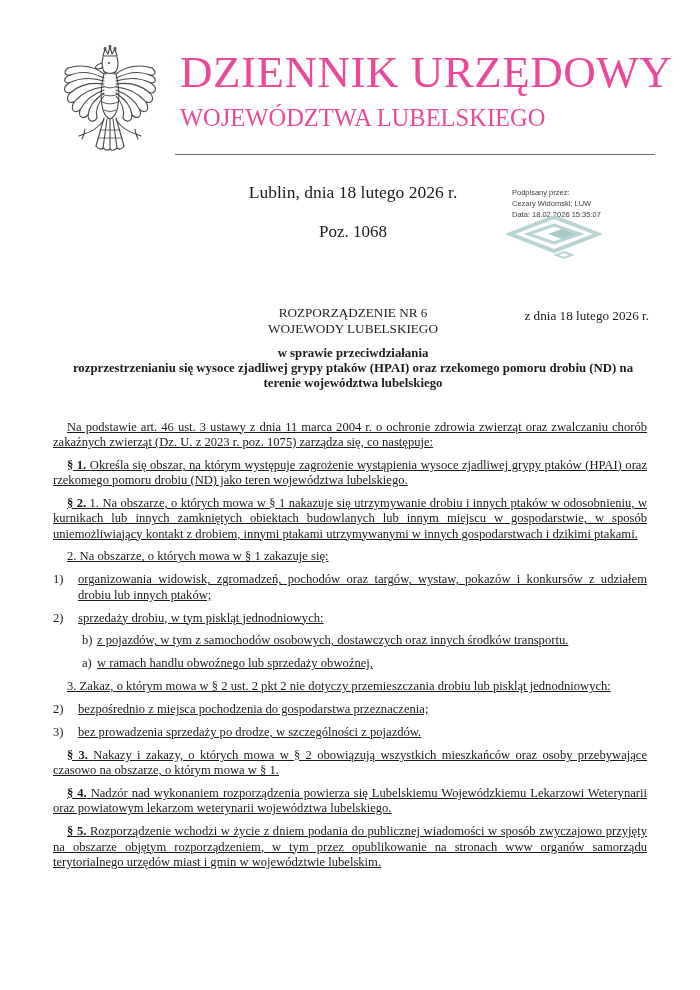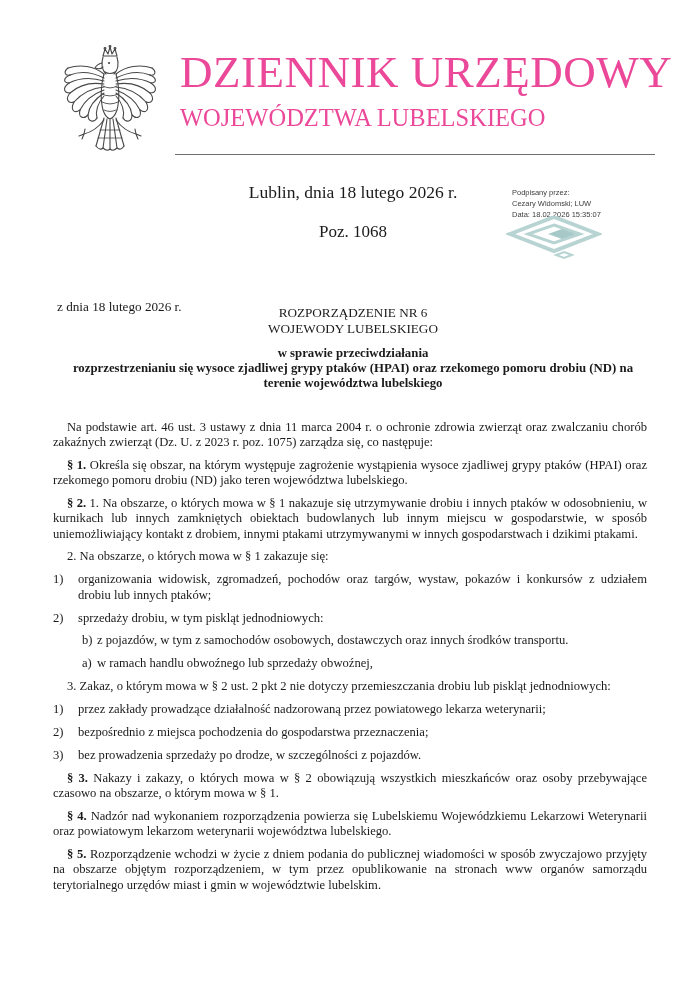--- a/index.html
+++ b/index.html
@@ -19,28 +19,28 @@
   .poz{position:absolute;left:57px;top:222px;width:592px;text-align:center;font-size:17px;}
 
   
   .sig{position:absolute;left:512px;top:188px;width:150px;
        font-family:"Liberation Sans","DejaVu Sans",sans-serif;font-size:7.5px;line-height:10.8px;color:#3d3d3d;}
   .sig-logo{position:absolute;left:506px;top:216px;width:96px;height:44px;}
 
   
   .act-head{position:absolute;left:57px;top:269px;width:592px;text-align:center;
             font-weight:400;font-size:13.2px;line-height:15.5px;margin-top:36px;}
-  .act-date{position:absolute;left:57px;top:299px;width:592px;text-align:left;font-size:13.2px;}
+  .act-date{position:absolute;left:57px;top:308px;width:592px;text-align:right;font-size:13.2px;}
   .act-subject{position:absolute;left:57px;top:346px;width:592px;text-align:center;
                font-weight:700;font-size:12.8px;line-height:15px;}
 
   
   .doc-body{position:absolute;left:53px;top:412px;width:594px;
             font-size:12.6px;line-height:15.3px;text-align:justify;}
-  .doc-body p{margin:7.6px 0 0 0;}
+  .doc-body p{margin:7.6px 0 0 0;text-decoration:underline;}
   .bp{text-indent:14px;}
   .li1{padding-left:25px;text-indent:-25px;}
   .li2{margin-left:29px !important;padding-left:15px;text-indent:-15px;margin-top:7.6px;}
   .lbl.b{font-weight:700;}
   .mk{display:inline-block;text-indent:0;}
   .li1 .mk{width:25px;}
   .li2 .mk{width:15px;}
 
   svg{display:block;}
 </style>
@@ -140,21 +140,20 @@
   <div class="doc-body">
     <p class="bp"><span class="lbl"></span> <span>Na podstawie art. 46 ust. 3 ustawy z dnia 11 marca 2004 r. o ochronie zdrowia zwierząt oraz zwalczaniu chorób zakaźnych zwierząt (Dz. U. z 2023 r. poz. 1075) zarządza się, co następuje:</span></p>
     <p class="bp"><span class="lbl b">§ 1.</span> <span>Określa się obszar, na którym występuje zagrożenie wystąpienia wysoce zjadliwej grypy ptaków (HPAI) oraz rzekomego pomoru drobiu (ND) jako teren województwa lubelskiego.</span></p>
     <p class="bp"><span class="lbl b">§ 2.</span> <span>1. Na obszarze, o których mowa w § 1 nakazuje się utrzymywanie drobiu i innych ptaków w odosobnieniu, w kurnikach lub innych zamkniętych obiektach budowlanych lub innym miejscu w gospodarstwie, w sposób uniemożliwiający kontakt z drobiem, innymi ptakami utrzymywanymi w innych gospodarstwach i dzikimi ptakami.</span></p>
     <p class="bp"><span class="lbl"></span> <span>2. Na obszarze, o których mowa w § 1 zakazuje się:</span></p>
     <p class="li1"><span class="mk">1)</span><span>organizowania widowisk, zgromadzeń, pochodów oraz targów, wystaw, pokazów i konkursów z udziałem drobiu lub innych ptaków;</span></p>
     <p class="li1"><span class="mk">2)</span><span>sprzedaży drobiu, w tym piskląt jednodniowych:</span></p>
     <p class="li2"><span class="mk">b)</span><span>z pojazdów, w tym z samochodów osobowych, dostawczych oraz innych środków transportu.</span></p>
     <p class="li2"><span class="mk">a)</span><span>w ramach handlu obwoźnego lub sprzedaży obwoźnej,</span></p>
     <p class="bp"><span class="lbl"></span> <span>3. Zakaz, o którym mowa w § 2 ust. 2 pkt 2 nie dotyczy przemieszczania drobiu lub piskląt jednodniowych:</span></p>
-    <p class="li1"><span class="mk">1)</span><span>przez zakłady prowadzące działalność nadzorowaną przez powiatowego lekarza weterynarii;</span></p>
     <p class="li1"><span class="mk">2)</span><span>bezpośrednio z miejsca pochodzenia do gospodarstwa przeznaczenia;</span></p>
     <p class="li1"><span class="mk">3)</span><span>bez prowadzenia sprzedaży po drodze, w szczególności z pojazdów.</span></p>
     <p class="bp"><span class="lbl b">§ 3.</span> <span>Nakazy i zakazy, o których mowa w § 2 obowiązują wszystkich mieszkańców oraz osoby przebywające czasowo na obszarze, o którym mowa w § 1.</span></p>
     <p class="bp"><span class="lbl b">§ 4.</span> <span>Nadzór nad wykonaniem rozporządzenia powierza się Lubelskiemu Wojewódzkiemu Lekarzowi Weterynarii oraz powiatowym lekarzom weterynarii województwa lubelskiego.</span></p>
     <p class="bp"><span class="lbl b">§ 5.</span> <span>Rozporządzenie wchodzi w życie z dniem podania do publicznej wiadomości w sposób zwyczajowo przyjęty na obszarze objętym rozporządzeniem, w tym przez opublikowanie na stronach www organów samorządu terytorialnego urzędów miast i gmin w województwie lubelskim.</span></p>
   </div>
 
 </div>
 
 </body></html>

